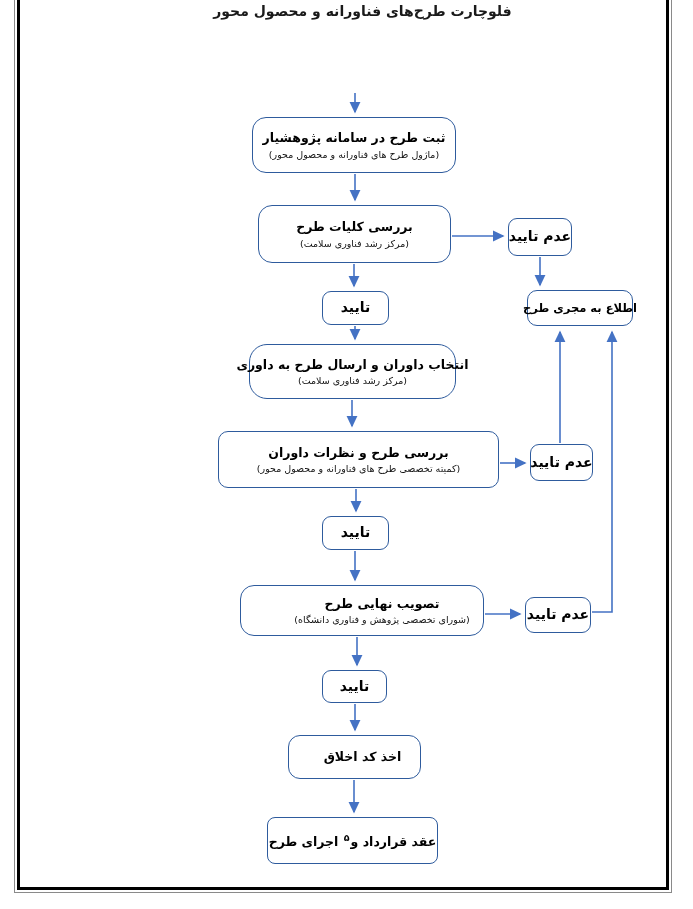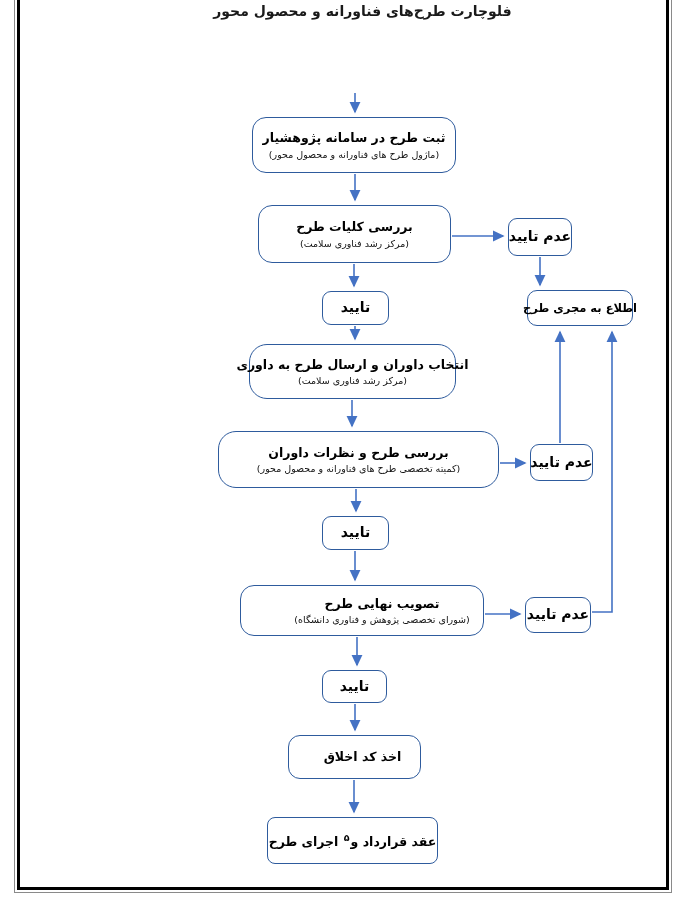--- a/index.html
+++ b/index.html
@@ -32,21 +32,21 @@
   
   #n-start   {left:287px; top:45px;  width:136px; height:47px;}
   #n-start .label{font-size:15px;}
   #n-register{left:252px; top:117px; width:204px; height:56px;}
   #n-review-general{left:258px; top:205px; width:193px; height:58px;}
   #n-na1     {left:508px; top:218px; width:64px;  height:38px;}
   #n-inform  {left:527px; top:290px; width:106px; height:36px; border-radius:10px;}
   #n-inform .label{font-size:11.5px;}
   #n-ok1     {left:322px; top:291px; width:67px;  height:34px;}
   #n-select  {left:249px; top:344px; width:207px; height:55px; border-radius:18px;}
-  #n-opinions{left:218px; top:431px; width:281px; height:57px; border-radius:18px;}
+  #n-opinions{left:218px; top:431px; width:281px; height:57px; border-radius:10px;}
   #n-na2     {left:530px; top:444px; width:63px;  height:37px;}
   #n-ok2     {left:322px; top:516px; width:67px;  height:34px;}
   #n-final   {left:240px; top:585px; width:244px; height:51px;padding-left:40px;}
   #n-na3     {left:525px; top:597px; width:66px;  height:36px;}
   #n-ok3     {left:322px; top:670px; width:65px;  height:33px;}
   #n-ethics  {left:288px; top:735px; width:133px; height:44px; border-radius:12px;padding-left:16px;}
   #n-contract{left:267px; top:817px; width:171px; height:47px; border-radius:8px;}
   #n-contract sup{font-size:9.5px; font-weight:bold; vertical-align:super; margin:0 1px;}
   .connectors line, .connectors polyline{stroke:var(--arrow,#4472c4); stroke-width:1.6px;}
 </style>

